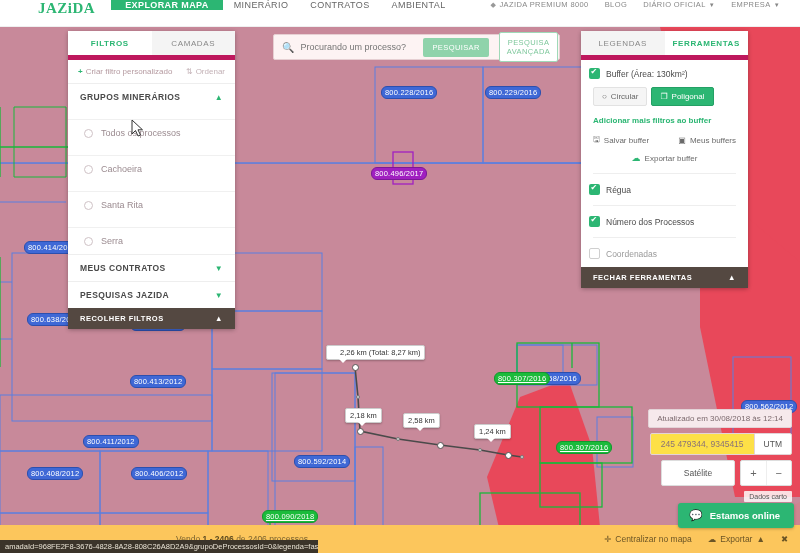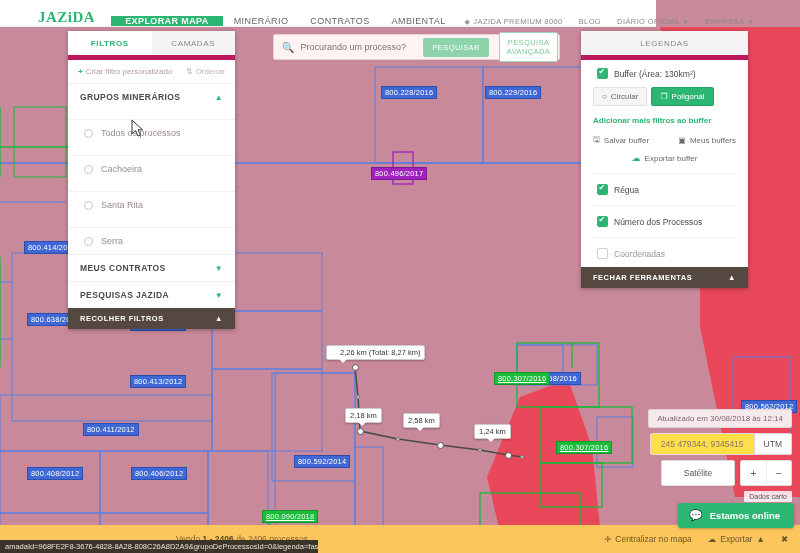--- a/index.html
+++ b/index.html
@@ -7,22 +7,22 @@
   body {
     font-family: "Liberation Sans", sans-serif;
     font-size: 11px;
     color:#444;
     background:#c8899a;
     position:relative;
   }
 
   
   #topnav {
-    position:absolute; left:0; top:0; width:656px; height:27px;
-    background:#ffffff; display:flex; align-items:flex-end; z-index:60;
+    position:absolute; left:0; top:0; width:800px; height:27px;
+    background:#ffffff; display:flex; align-items:flex-start; z-index:60;
     border-bottom:1px solid #efefef;
   }
   .brand {
     display:flex; align-items:center; padding:0 16px 0 38px;
     font-size:15px; font-weight:bold; color:#2cb673; letter-spacing:.5px;
     font-family:"Liberation Serif", serif;
   }
   .nav-main { display:flex; align-items:stretch; }
   .nav-item {
     display:flex; align-items:center; padding:0 11px;
@@ -34,21 +34,21 @@
   .nav-right .nav-item { font-size:7.5px; color:#888; padding:0 8px; }
   .pin { font-size:7px; margin-right:3px; color:#999; }
   .caret { font-size:6px; margin-left:3px; }
 
   
   #map { position:absolute; left:0; top:27px; width:800px; height:526px; overflow:hidden; background:#c8899a; }
   #map svg { position:absolute; left:0; top:0; }
 
   .plabel {
     position:absolute; font-size:7.5px; color:#fff; padding:1px 3px;
-    border-radius:0; white-space:nowrap; letter-spacing:.2px;
+    border-radius:6px; white-space:nowrap; letter-spacing:.2px;
     font-family:"Liberation Sans", sans-serif; line-height:9px;
   }
   .plabel.blue { background:#3f68d6; border:1px solid #2c4fae; }
   .plabel.green { background:#1bbb3b; border:1px solid #14962e;text-decoration:underline; }
   .plabel.purple { background:#a020c0; border:1px solid #7d1897; }
 
   
   .callout {
     position:absolute; background:#fff; border:1px solid #ccc; border-radius:2px;
     font-size:7.5px; color:#333; padding:2px 4px; white-space:nowrap;
@@ -116,21 +116,21 @@
     background:#fff; color:#7dc79b; border:1px solid #9fd9b8; font-size:7.5px;
     letter-spacing:.4px; padding:5px 7px; border-radius:2px; margin-left:4px;
     cursor:pointer; font-family:"Liberation Sans", sans-serif;
   }
 
   
   #rightpanel {
     position:absolute; left:581px; top:31px; width:167px; z-index:50;
     background:#fff; box-shadow:0 1px 4px rgba(0,0,0,.3); border-radius:2px;
   }
-  .chk-row { display:flex; align-items:center; gap:6px; padding:8px 16px; font-size:8.5px; color:#4a4a4a; cursor:pointer; }
+  .chk-row { display:flex; align-items:center; gap:6px; padding:8px 8px; font-size:8.5px; color:#4a4a4a; cursor:pointer; }
   .chk { width:11px; height:11px; border-radius:2px; background:#2cb673; position:relative; flex:none; }
   .chk:after {
     content:"✔"; position:absolute; left:1.5px; top:-1px; color:#fff; font-size:8px;
   }
   .chk.off { background:#fff; border:1px solid #cfcfcf; }
   .chk.off:after { content:""; }
   .seg { display:flex; gap:4px; padding:0 12px 8px; }
   .seg button {
     font-size:8px; padding:4px 8px; border-radius:2px; cursor:pointer;
     display:flex; align-items:center; gap:4px; font-family:"Liberation Sans", sans-serif;
@@ -275,21 +275,21 @@
     <polyline points="355,340 358,370 360,404 398,412 440,418 480,423 508,428 522,430" fill="none" stroke="#4a4a4a" stroke-width="1.6"></polyline>
   </svg>
 
   <div class="plabel blue" style="left:381px; top:59px;">800.228/2016</div>
   <div class="plabel blue" style="left:485px; top:59px;">800.229/2016</div>
   <div class="plabel purple" style="left:371px; top:140px;">800.496/2017</div>
   <div class="plabel blue" style="left:24px;  top:214px;">800.414/2012</div>
   <div class="plabel blue" style="left:130px; top:291px;">800.415/2012</div>
   <div class="plabel blue" style="left:27px;  top:286px;">800.638/2009</div>
   <div class="plabel blue" style="left:130px; top:348px;">800.413/2012</div>
-  <div class="plabel blue" style="left:83px;  top:396px;">800.411/2012</div>
+  <div class="plabel blue" style="left:83px;  top:408px;">800.411/2012</div>
   <div class="plabel blue" style="left:27px;  top:440px;">800.408/2012</div>
   <div class="plabel blue" style="left:131px; top:440px;">800.406/2012</div>
   <div class="plabel blue" style="left:27px;  top:506px;">800.405/2012</div>
   <div class="plabel blue" style="left:131px; top:506px;">800.404/2012</div>
   <div class="plabel blue" style="left:294px; top:428px;">800.592/2014</div>
   <div class="plabel green" style="left:262px; top:483px;">800.090/2018</div>
   <div class="plabel blue" style="left:540px; top:345px;">758/2016</div>
   <div class="plabel green" style="left:494px; top:345px;">800.307/2016</div>
   <div class="plabel green" style="left:556px; top:414px;">800.307/2016</div>
   <div class="plabel blue" style="left:741px; top:373px;">800.562/2012</div>
@@ -364,20 +364,21 @@
 
   <div class="collapse-bar">
     <span>RECOLHER FILTROS</span>
     <span>▲</span>
   </div>
 </div>
 
 <div id="rightpanel">
   <div class="tabs">
     <div class="tab">LEGENDAS</div>
+    <div class="tab active">FERRAMENTAS</div>
   </div>
 
   <div class="chk-row">
     <span class="chk"></span>
     <span>Buffer (Área: 130km²)</span>
   </div>
   <div class="seg">
     <button class="off">
       <span>○</span>
       <span>Circular</span>

